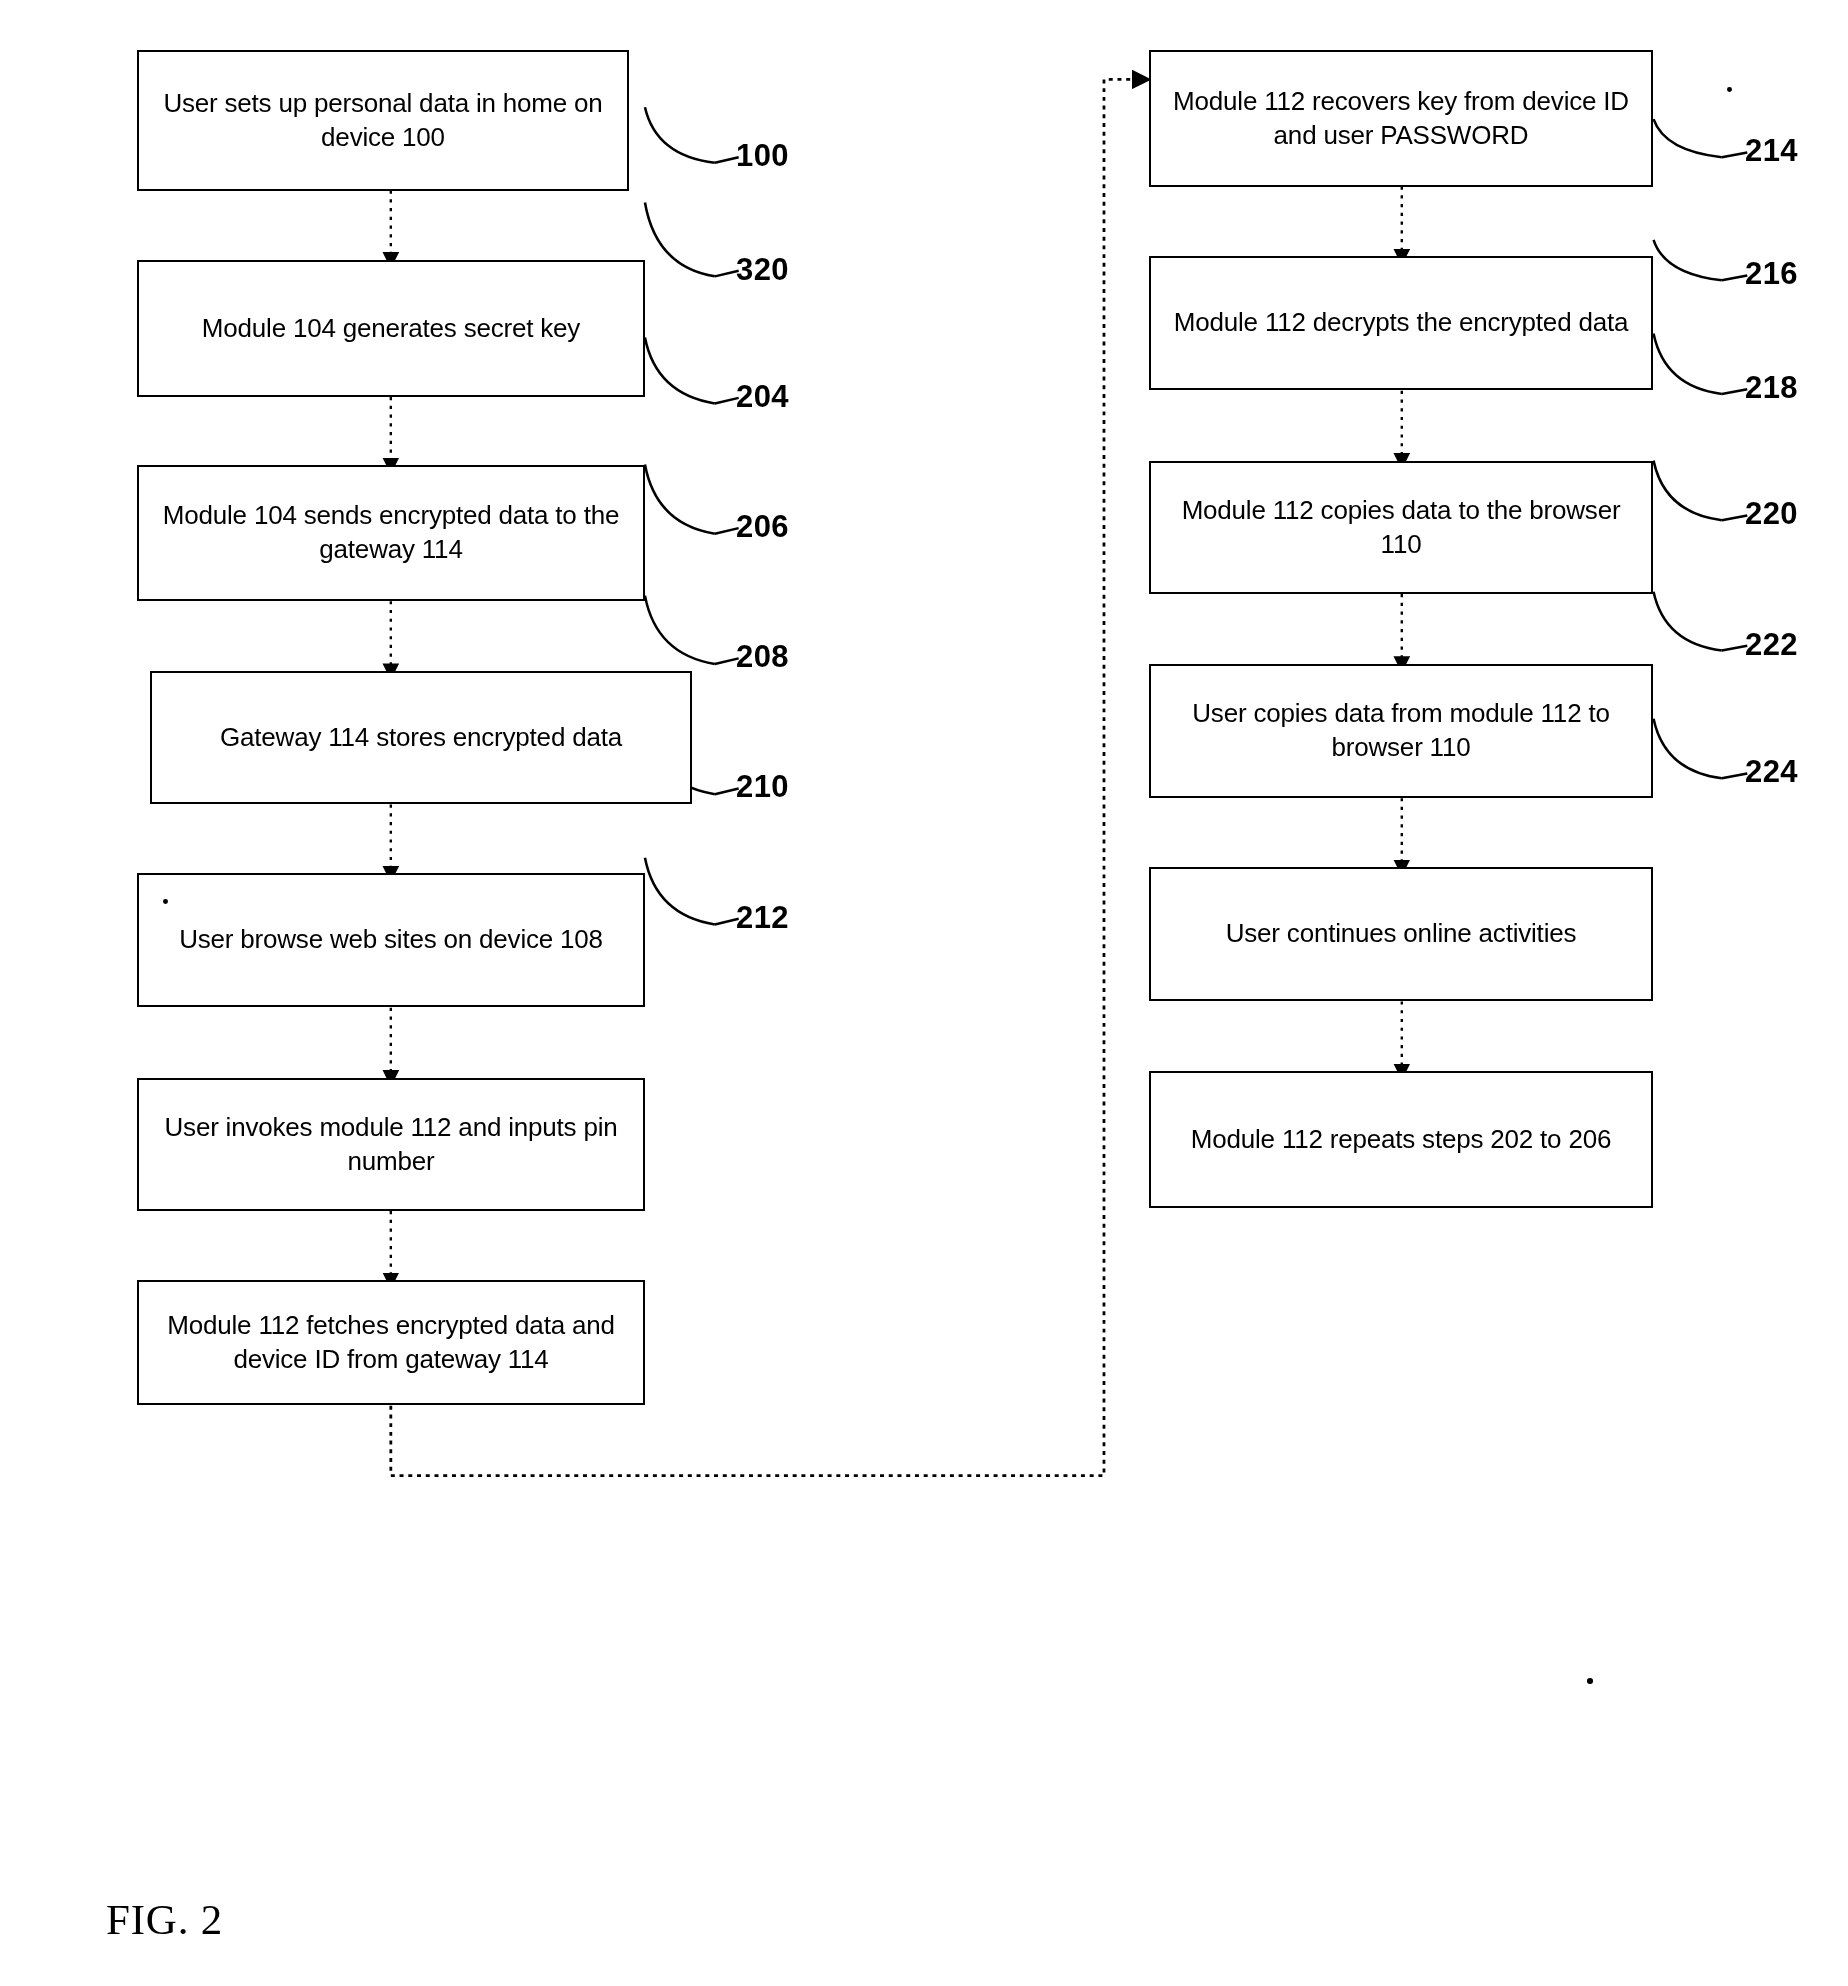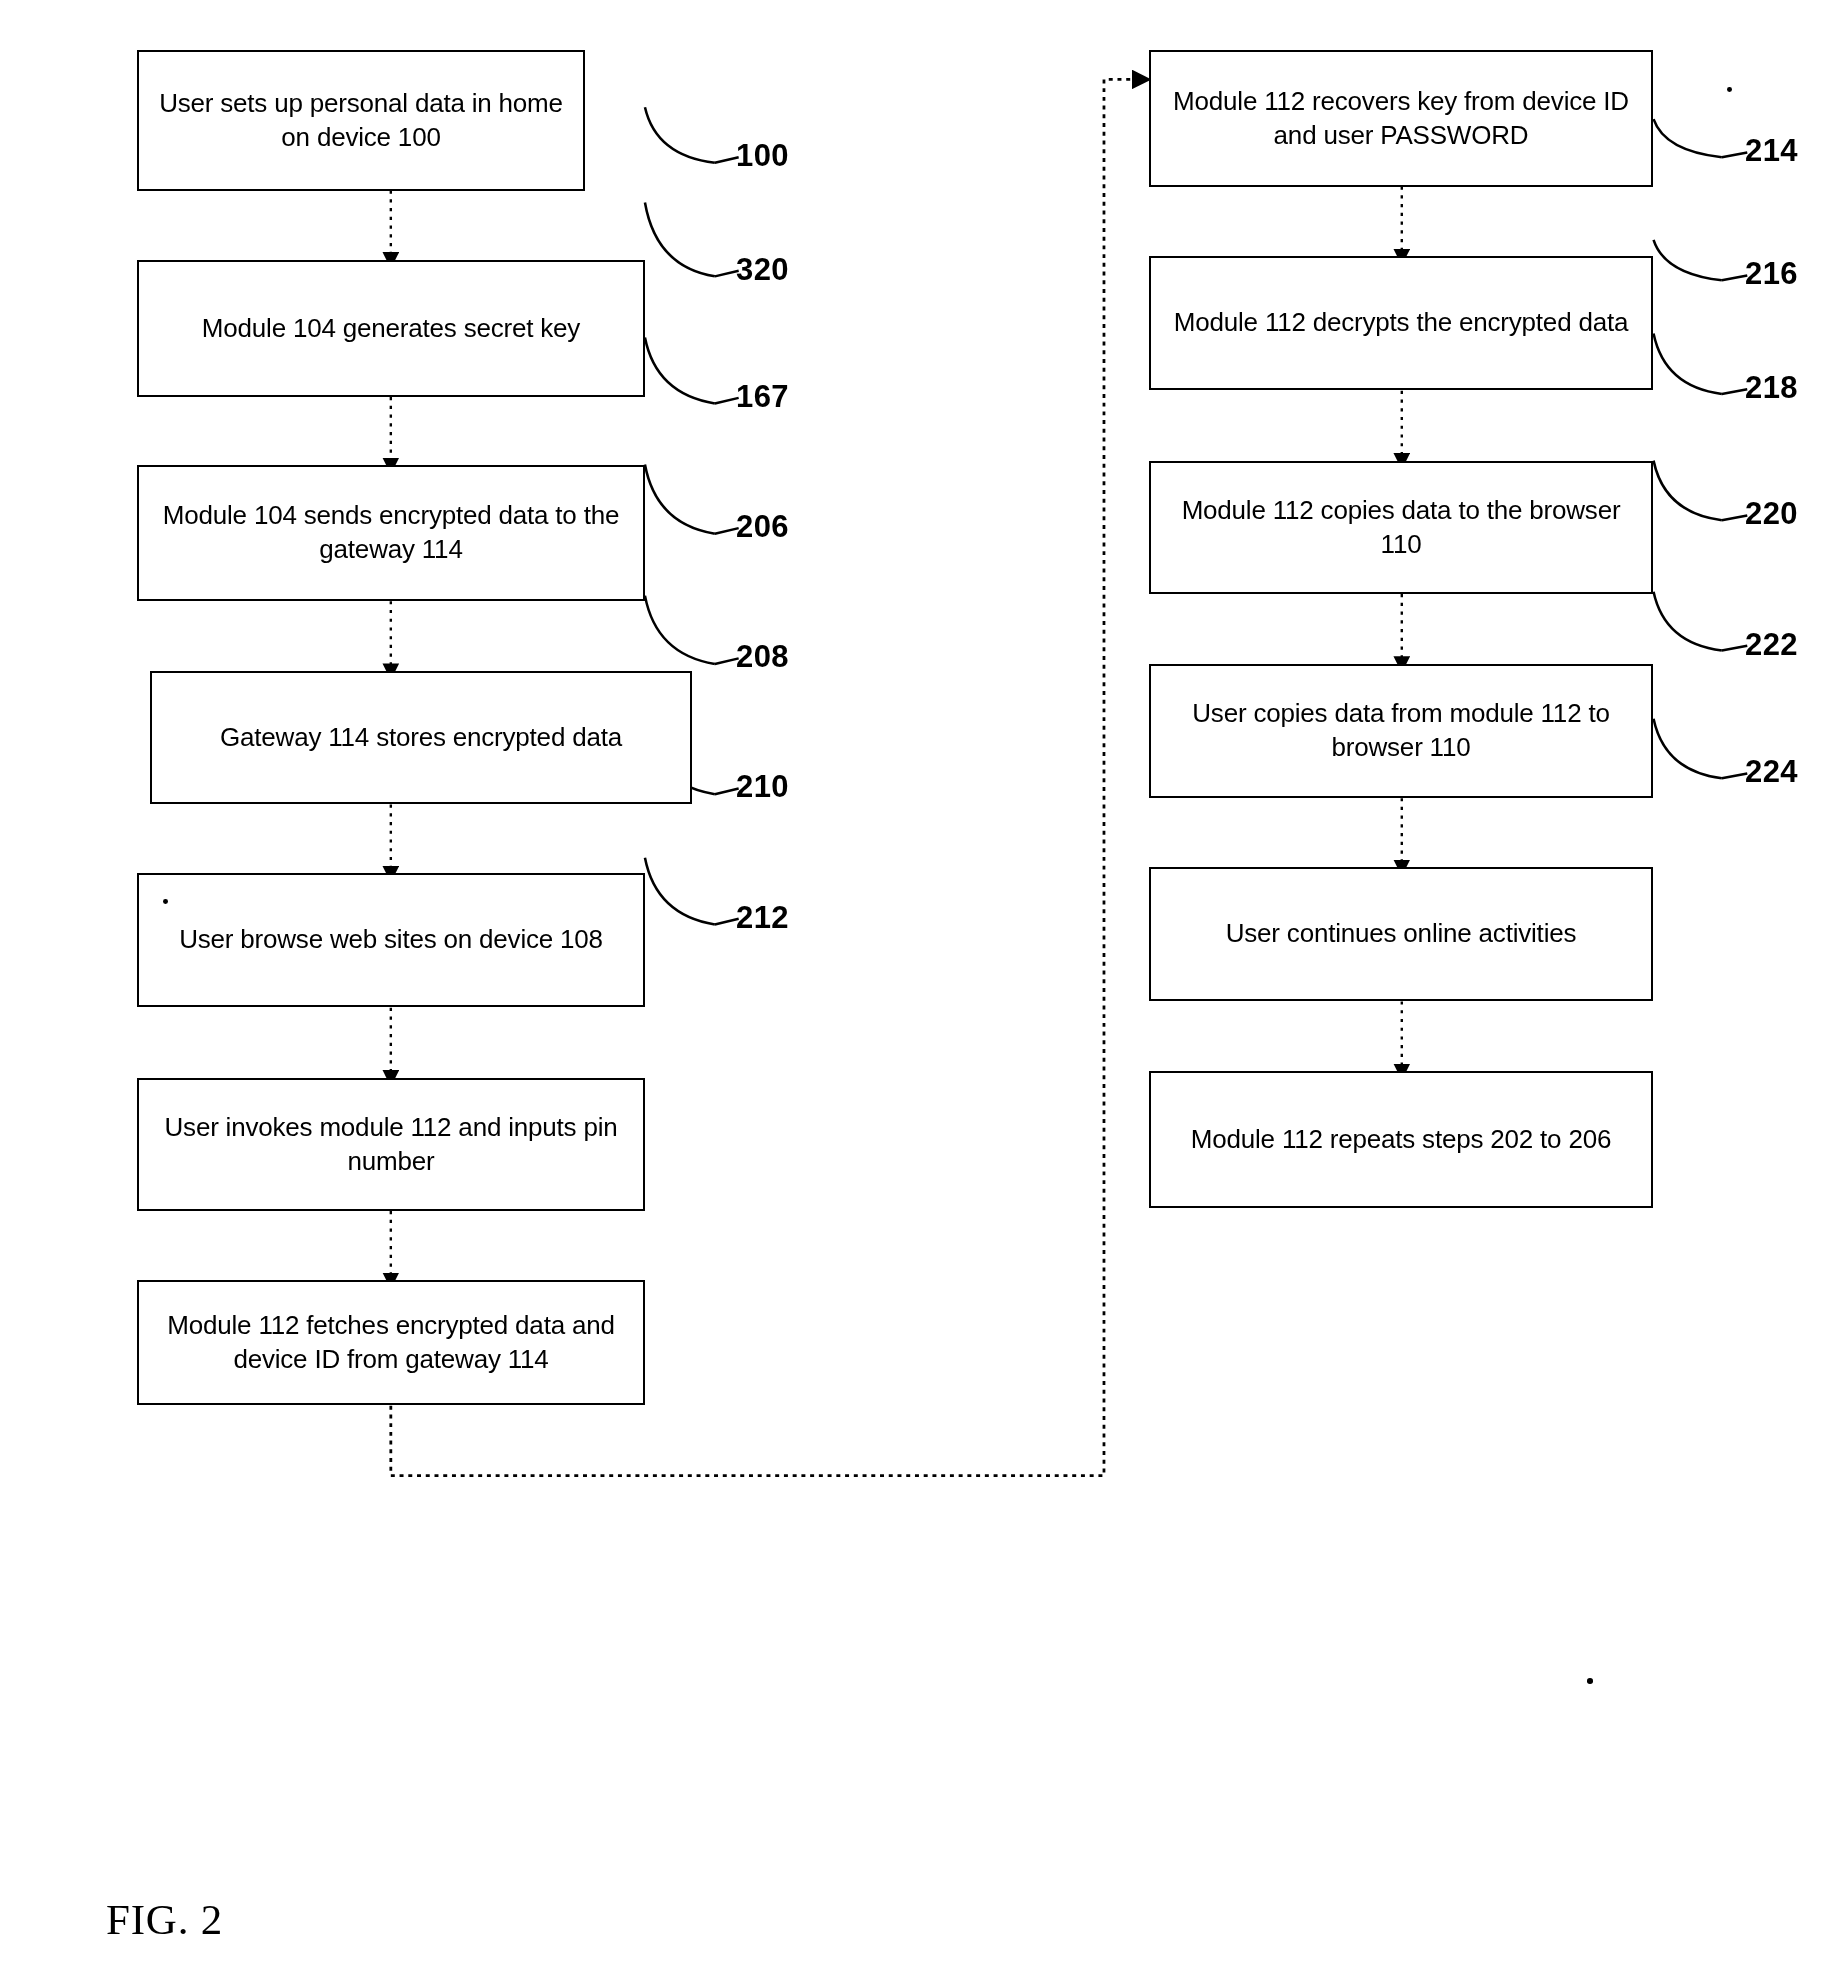--- a/index.html
+++ b/index.html
@@ -138,21 +138,21 @@
     <g stroke="#000000" stroke-width="3.2" fill="none">
       <line x1="2168" y1="198" x2="2200" y2="192"></line>
       <line x1="2168" y1="353" x2="2200" y2="347"></line>
       <line x1="2168" y1="496" x2="2200" y2="490"></line>
       <line x1="2168" y1="655" x2="2200" y2="649"></line>
       <line x1="2168" y1="819" x2="2200" y2="813"></line>
       <line x1="2168" y1="980" x2="2200" y2="974"></line>
     </g>
   </svg>
 
-  <div class="node" style="left:137px; top:50px; width:448px; height:141px;">
+  <div class="node" style="left:137px; top:50px; width:492px; height:141px;">
     <span class="node-text">User sets up personal data in home on device 100</span>
   </div>
 
   <div class="node" style="left:137px; top:260px; width:508px; height:137px;">
     <span class="node-text">Module 104 generates secret key</span>
   </div>
 
   <div class="node" style="left:137px; top:465px; width:508px; height:136px;">
     <span class="node-text">Module 104 sends encrypted data to the gateway 114</span>
   </div>
@@ -192,21 +192,21 @@
   <div class="node" style="left:1149px; top:867px; width:504px; height:134px;">
     <span class="node-text">User continues online activities</span>
   </div>
 
   <div class="node" style="left:1149px; top:1071px; width:504px; height:137px;">
     <span class="node-text">Module 112 repeats steps 202 to 206</span>
   </div>
 
   <div class="ref" style="left:736px; top:138px;">100</div>
   <div class="ref" style="left:736px; top:252px;">320</div>
-  <div class="ref" style="left:736px; top:379px;">167</div>
+  <div class="ref" style="left:736px; top:379px;">204</div>
   <div class="ref" style="left:736px; top:509px;">206</div>
   <div class="ref" style="left:736px; top:639px;">208</div>
   <div class="ref" style="left:736px; top:769px;">210</div>
   <div class="ref" style="left:736px; top:900px;">212</div>
 
   <div class="ref" style="left:1745px; top:133px;text-align:center;">214</div>
   <div class="ref" style="left:1745px; top:256px;">216</div>
   <div class="ref" style="left:1745px; top:370px;">218</div>
   <div class="ref" style="left:1745px; top:496px;">220</div>
   <div class="ref" style="left:1745px; top:627px;">222</div>

